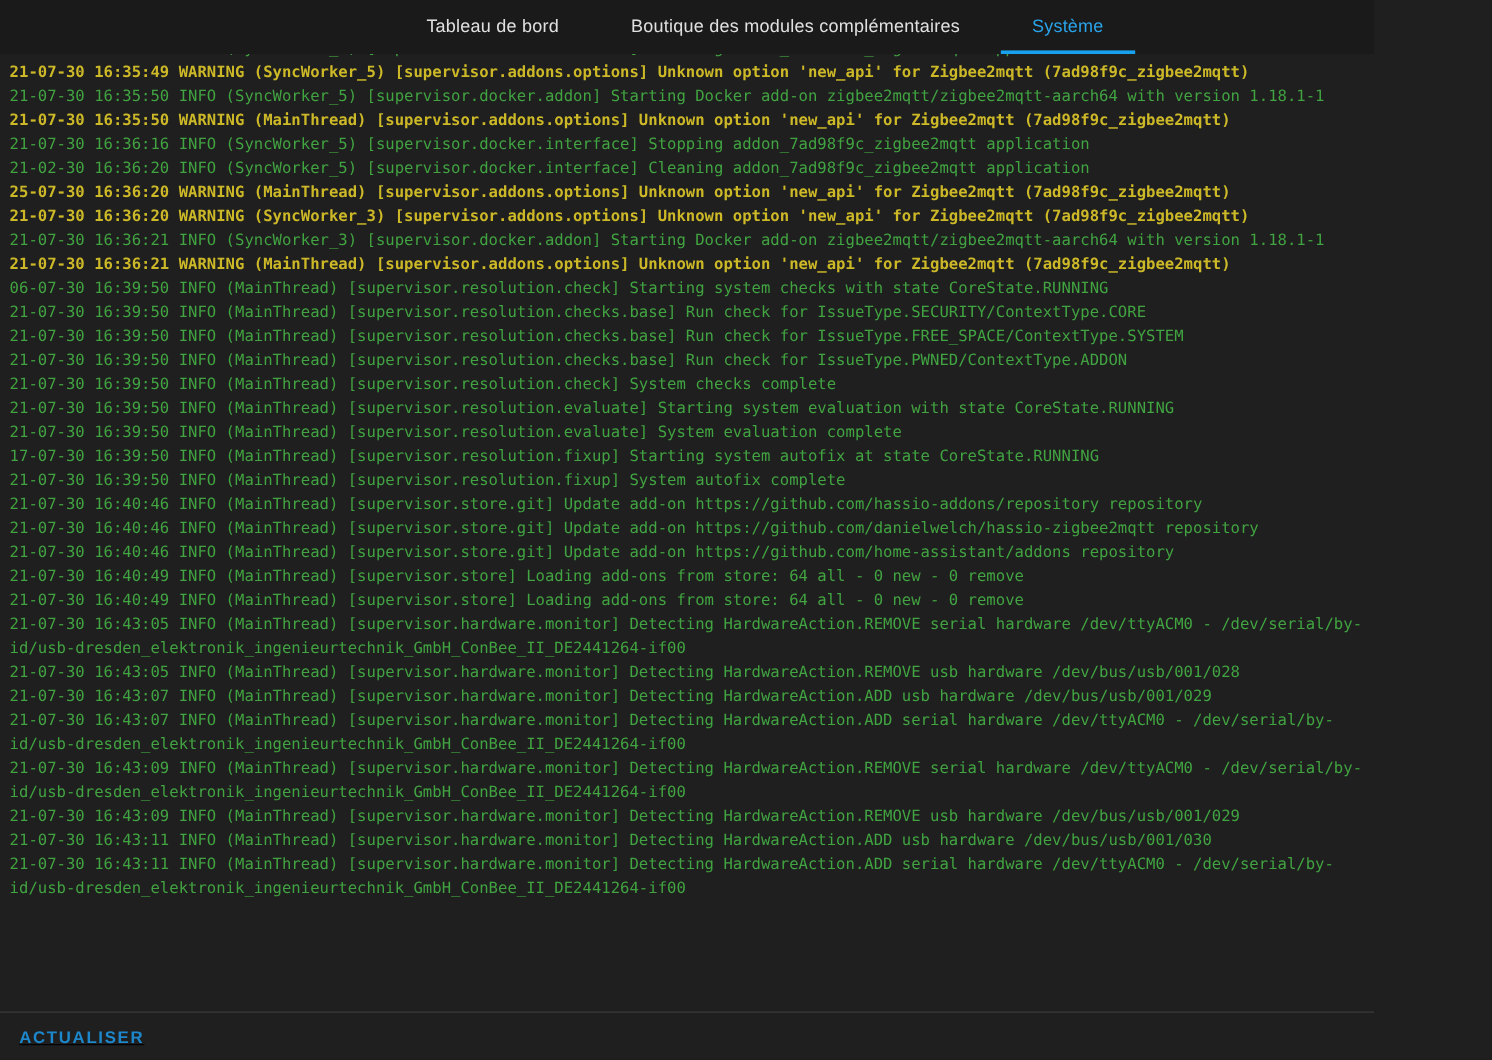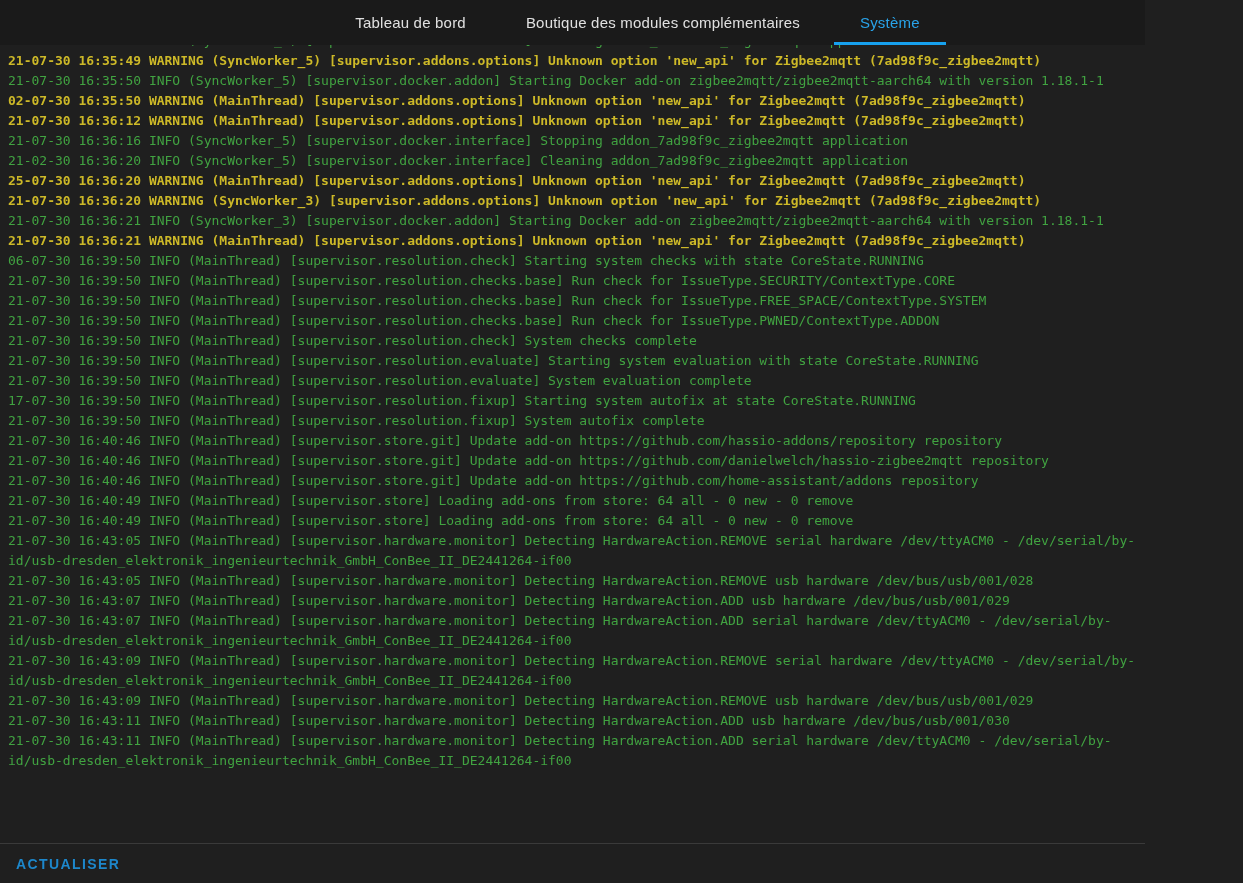--- a/index.html
+++ b/index.html
@@ -58,20 +58,21 @@
   }
   .line.warning { color: var(--warn, #cdb928); font-weight: bold; }
   .line.partial { margin-top: -15px; } 
   
   .footer {
     flex: 0 0 40px;
     box-sizing: border-box;
     border-top: 1px solid rgba(255,255,255,.12);
     display: flex; align-items: center;
     padding: 0 16px;
+    text-decoration: underline;
   }
   .refresh-btn {
     background: none; border: none; padding: 0;
     color: var(--accent-refresh, #1d87cb);
     font-family: "Liberation Sans", sans-serif;
     font-size: 14px; font-weight: bold;
     letter-spacing: 1.4px;
     cursor: pointer;
   }
 </style>
@@ -91,22 +92,21 @@
       <div class="tab active">
         <span class="tab-label">Système</span>
       </div>
     </nav>
 
   <main class="log">
 
   <div class="line info partial">21-07-30 16:35:49 INFO (SyncWorker_5) [supervisor.docker.interface] Cleaning addon_7ad98f9c_zigbee2mqtt application</div>
       <div class="line warning">21-07-30 16:35:49 WARNING (SyncWorker_5) [supervisor.addons.options] Unknown option 'new_api' for Zigbee2mqtt (7ad98f9c_zigbee2mqtt)</div>
       <div class="line info">21-07-30 16:35:50 INFO (SyncWorker_5) [supervisor.docker.addon] Starting Docker add-on zigbee2mqtt/zigbee2mqtt-aarch64 with version 1.18.1-1</div>
-      <div class="line warning">02-07-30 16:35:50 WARNING (MainThread) [supervisor.addons.options] Unknown option 'new_api' for Zigbee2mqtt (7ad98f9c_zigbee2mqtt)</div>
-      <div class="line warning">21-07-30 16:36:12 WARNING (MainThread) [supervisor.addons.options] Unknown option 'new_api' for Zigbee2mqtt (7ad98f9c_zigbee2mqtt)</div>
+      <div class="line warning">21-07-30 16:35:50 WARNING (MainThread) [supervisor.addons.options] Unknown option 'new_api' for Zigbee2mqtt (7ad98f9c_zigbee2mqtt)</div>
       <div class="line info">21-07-30 16:36:16 INFO (SyncWorker_5) [supervisor.docker.interface] Stopping addon_7ad98f9c_zigbee2mqtt application</div>
       <div class="line info">21-02-30 16:36:20 INFO (SyncWorker_5) [supervisor.docker.interface] Cleaning addon_7ad98f9c_zigbee2mqtt application</div>
       <div class="line warning">25-07-30 16:36:20 WARNING (MainThread) [supervisor.addons.options] Unknown option 'new_api' for Zigbee2mqtt (7ad98f9c_zigbee2mqtt)</div>
       <div class="line warning">21-07-30 16:36:20 WARNING (SyncWorker_3) [supervisor.addons.options] Unknown option 'new_api' for Zigbee2mqtt (7ad98f9c_zigbee2mqtt)</div>
       <div class="line info">21-07-30 16:36:21 INFO (SyncWorker_3) [supervisor.docker.addon] Starting Docker add-on zigbee2mqtt/zigbee2mqtt-aarch64 with version 1.18.1-1</div>
       <div class="line warning">21-07-30 16:36:21 WARNING (MainThread) [supervisor.addons.options] Unknown option 'new_api' for Zigbee2mqtt (7ad98f9c_zigbee2mqtt)</div>
       <div class="line info">06-07-30 16:39:50 INFO (MainThread) [supervisor.resolution.check] Starting system checks with state CoreState.RUNNING</div>
       <div class="line info">21-07-30 16:39:50 INFO (MainThread) [supervisor.resolution.checks.base] Run check for IssueType.SECURITY/ContextType.CORE</div>
       <div class="line info">21-07-30 16:39:50 INFO (MainThread) [supervisor.resolution.checks.base] Run check for IssueType.FREE_SPACE/ContextType.SYSTEM</div>
       <div class="line info">21-07-30 16:39:50 INFO (MainThread) [supervisor.resolution.checks.base] Run check for IssueType.PWNED/ContextType.ADDON</div>

